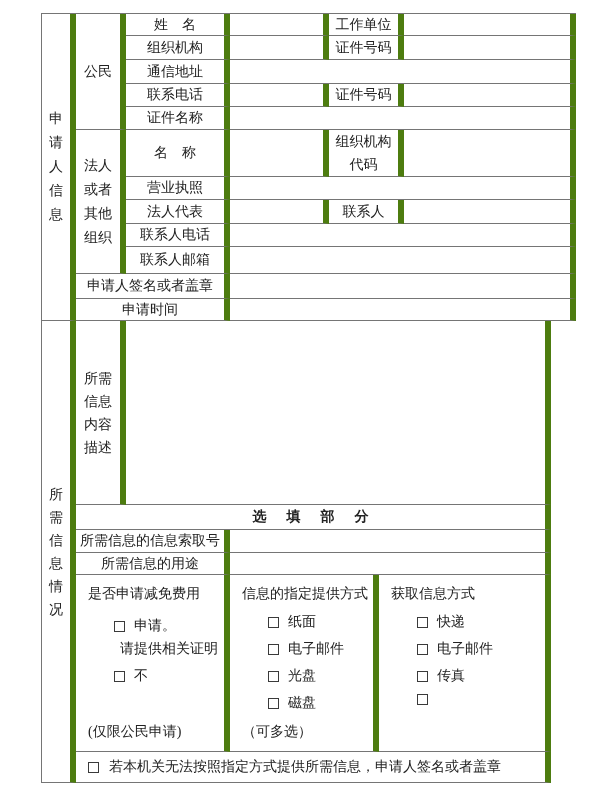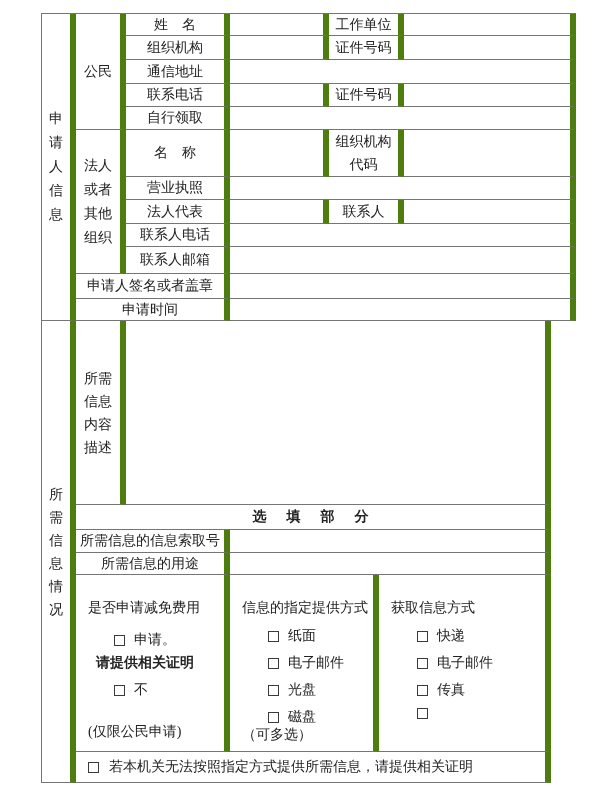--- a/index.html
+++ b/index.html
@@ -16,25 +16,25 @@
   .g2{grid-template-columns:34px 50px 104px 149px 172px;
       grid-template-rows:184px 25px 23px 22px 177px 31px;}
   .c{box-sizing:border-box;border-right:6px solid #4d7c0f;border-bottom:1px solid #757575;
      display:flex;align-items:center;justify-content:center;text-align:center;
      line-height:18px;overflow:hidden;}
   .v{white-space:pre-line;line-height:24px;}
   .v6{white-space:pre-line;line-height:23px;font-family:Liberation Serif, serif;}
   .opt-h{font-weight:bold;letter-spacing:20px;padding-left:20px;}
   .box{flex-direction:column;align-items:stretch;justify-content:flex-start;
        text-align:left;padding:9px 4px 10px 12px;}
-  .box-title{line-height:20px;flex:none;margin-top:14px;}
+  .box-title{line-height:20px;flex:none;}
   .cb-item{display:flex;align-items:center;margin-top:9px;line-height:18px;flex:none;padding-left:26px;}
   .cb{box-sizing:border-box;width:11px;height:11px;border:1px solid #3a3a3a;
       margin-right:9px;flex:none;background:#ffffff;}
-  .cb-note{margin-left:8px;margin-top:5px;line-height:18px;flex:none;font-weight:bold;}
+  .cb-note{margin-left:32px;margin-top:5px;line-height:18px;flex:none;}
   .box-foot{margin-top:auto;line-height:18px;flex:none;}
   .note-row{justify-content:flex-start;text-align:left;padding-left:12px;}
   .note-row .cb{margin-right:10px;}
 </style>
 </head>
 <body>
 
 <div class="page">
   <div class="tbl">
 
@@ -61,21 +61,21 @@
       <div class="c" style="grid-area:2/6/3/7"></div>
 
       <div class="c" style="grid-area:3/3/4/4">通信地址</div>
       <div class="c" style="grid-area:3/4/4/7"></div>
 
       <div class="c" style="grid-area:4/3/5/4">联系电话</div>
       <div class="c" style="grid-area:4/4/5/5"></div>
       <div class="c" style="grid-area:4/5/5/6">证件号码</div>
       <div class="c" style="grid-area:4/6/5/7"></div>
 
-      <div class="c" style="grid-area:5/3/6/4">自行领取</div>
+      <div class="c" style="grid-area:5/3/6/4">证件名称</div>
       <div class="c" style="grid-area:5/4/6/7"></div>
 
       <div class="c" style="grid-area:6/3/7/4">名　称</div>
       <div class="c" style="grid-area:6/4/7/5"></div>
       <div class="c v6" style="grid-area:6/5/7/6">组织机构
 代码</div>
       <div class="c" style="grid-area:6/6/7/7"></div>
 
       <div class="c" style="grid-area:7/3/8/4">营业执照</div>
       <div class="c" style="grid-area:7/4/8/7"></div>
@@ -170,18 +170,18 @@
           <span>传真</span>
         </div>
         <div class="cb-item">
           <span class="cb"></span>
         </div>
 
       </div>
 
       <div class="c note-row" style="grid-area:6/2/7/6">
         <span class="cb"></span>
-        <span>若本机关无法按照指定方式提供所需信息，请提供相关证明</span>
+        <span>若本机关无法按照指定方式提供所需信息，申请人签名或者盖章</span>
       </div>
     </div>
 
   </div>
 </div>
 
 </body></html>

